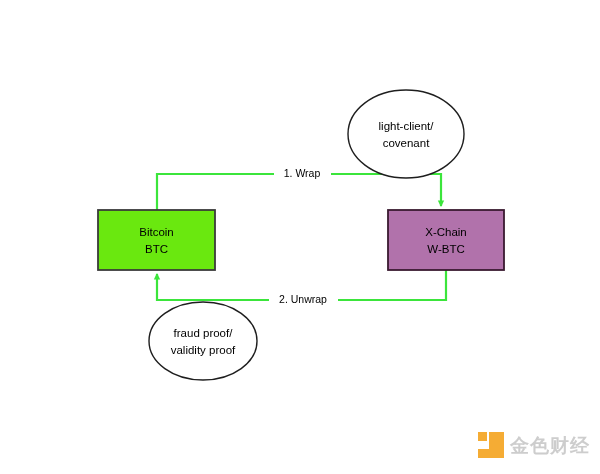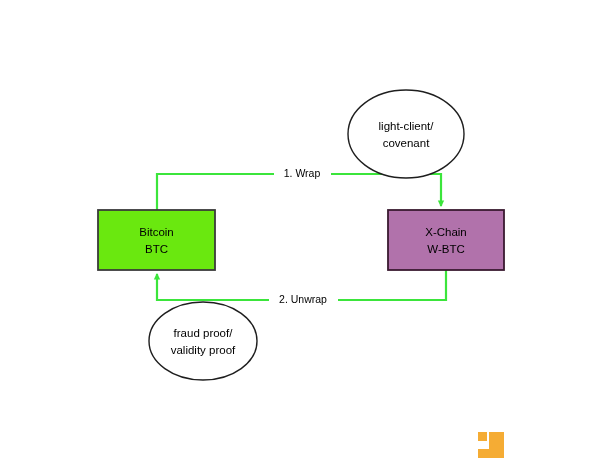--- a/index.html
+++ b/index.html
@@ -138,15 +138,16 @@
       <text x="203" y="351" class="node-label">validity proof</text>
     </g>
   </svg>
 
   <div id="watermark">
     <div id="watermark-mark">
       <div class="wm-sq-small"></div>
       <div class="wm-sq-big"></div>
       <div class="wm-foot"></div>
     </div>
+    <div id="watermark-text">金色财经</div>
   </div>
 
 </div>
 
 </body></html>

